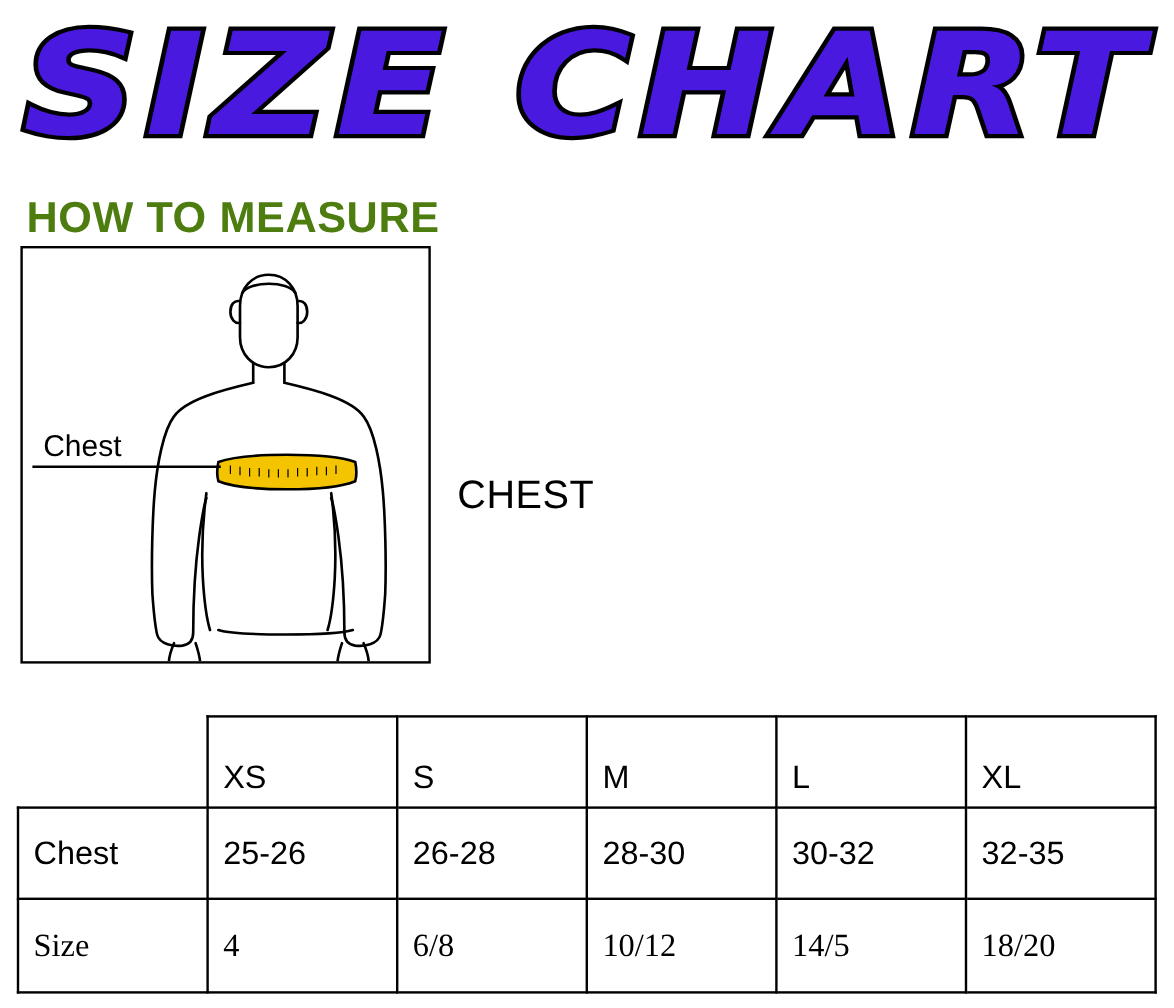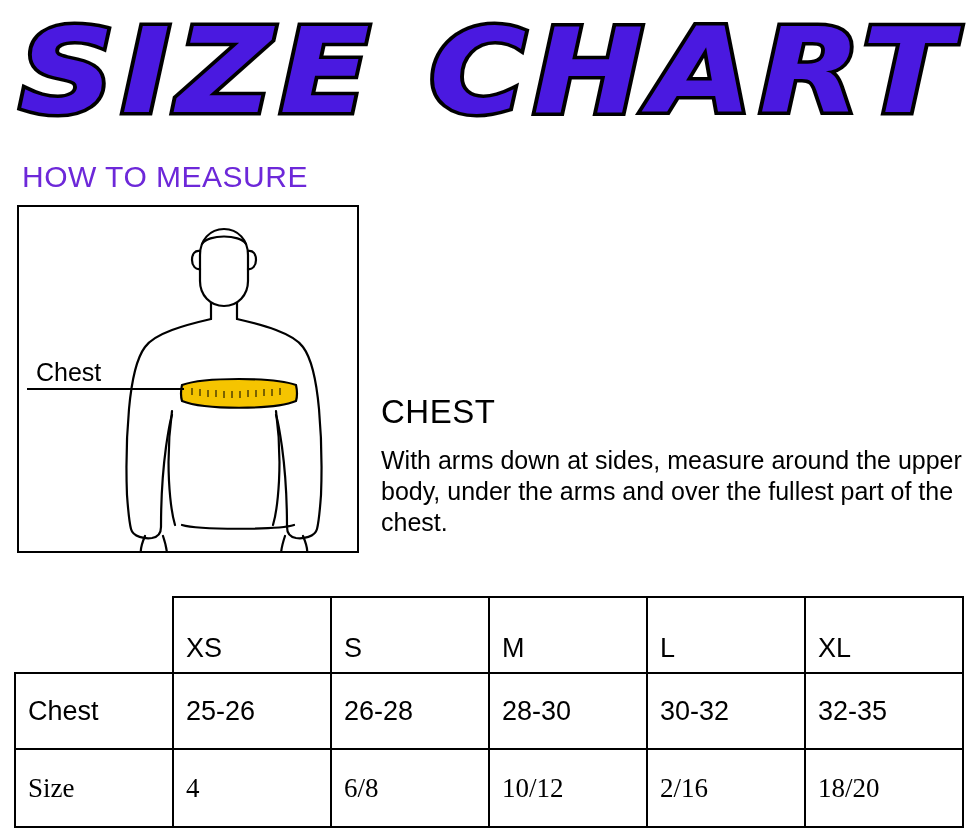--- a/index.html
+++ b/index.html
@@ -44,24 +44,24 @@
     transform: scaleX(1.12);
     transform-origin: 50% 50%;
   }
 
   
   .how-to {
     position: absolute;
     left: 22px;
     top: 160px;
     font-family: "Liberation Sans", sans-serif;
-    font-weight: normal;
-    font-size: 30px;
+    font-weight: bold;
+    font-size: 36px;
     letter-spacing: 0.5px;
-    color: #6d28d9;
+    color: #4d7c0f;
   }
 
   
   .figure-box {
     position: absolute;
     left: 17px;
     top: 205px;
     width: 342px;
     height: 348px;
     border: 2px solid #000;
@@ -175,21 +175,20 @@
       </g>
     </g>
 
     <line x1="8" y1="182" x2="165" y2="182" stroke="#000" stroke-width="2"></line>
   </svg>
 </div>
 <div class="chest-label">Chest</div>
 
 <div class="desc">
   <div class="desc-title">CHEST</div>
-  <div class="desc-body">With arms down at sides, measure around the upper body, under the arms and over the fullest part of the chest.</div>
 </div>
 
 <table class="size-table">
   <tbody>
     <tr class="header-row">
       <td class="rowlabel"></td>
       <td class="datacell">XS</td>
       <td class="datacell">S</td>
       <td class="datacell">M</td>
       <td class="datacell">L</td>
@@ -201,17 +200,17 @@
       <td class="datacell">26-28</td>
       <td class="datacell">28-30</td>
       <td class="datacell">30-32</td>
       <td class="datacell">32-35</td>
     </tr>
     <tr class="last-row">
       <td class="rowlabel">Size</td>
       <td class="datacell">4</td>
       <td class="datacell">6/8</td>
       <td class="datacell">10/12</td>
-      <td class="datacell">2/16</td>
+      <td class="datacell">14/5</td>
       <td class="datacell">18/20</td>
     </tr>
   </tbody>
 </table>
 
 </body></html>

